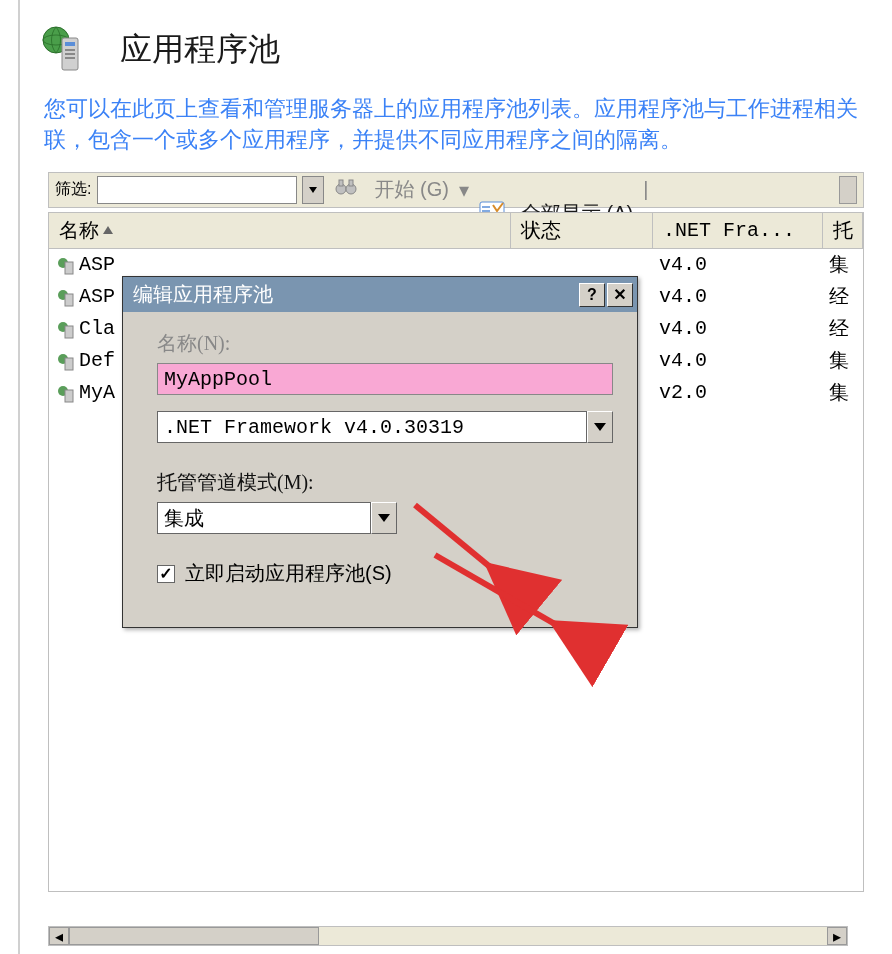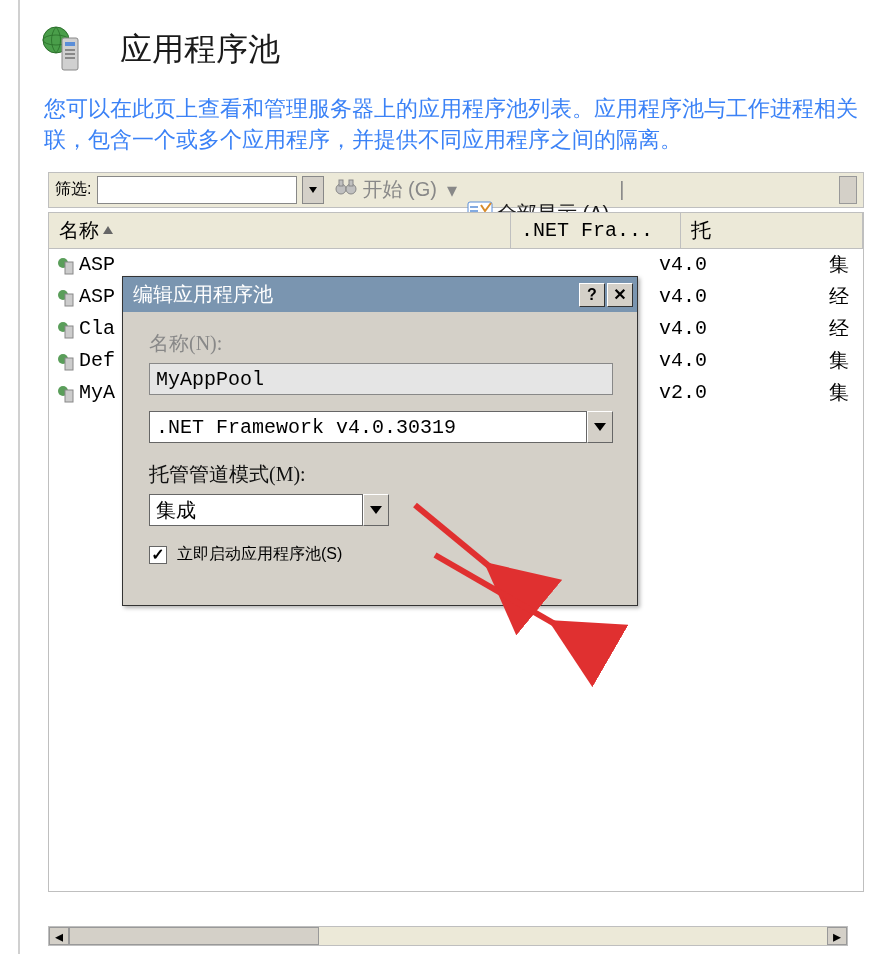--- a/index.html
+++ b/index.html
@@ -60,21 +60,21 @@
   width: 22px;
   height: 28px;
   display: flex;
   align-items: center;
   justify-content: center;
   margin-left: -1px;
 }
 .toolbar-btn {
   display: flex;
   align-items: center;
-  gap: 4px;
+  gap: 16px;
   font-size: 20px;
   color: #888;
   padding: 0 4px;
 }
 .toolbar-btn.active { color: #1a1a1a; margin-top: 47px; }
 .sep { color: #888; font-size: 20px; }
 .toolbar-end {
   margin-left: auto;
   width: 18px;
   height: 28px;
@@ -194,45 +194,45 @@
   margin-left: 2px;
   display: flex;
   align-items: center;
   justify-content: center;
   font-size: 16px;
   font-weight: bold;
   color: #000;
   font-family: Arial;
 }
 .dialog-body {
-  padding: 18px 24px 14px 26px;
+  padding: 18px 24px 14px 34px;
 }
 .field-label {
   font-size: 20px;
   color: #888;
   margin-bottom: 6px;
   font-family: "Microsoft YaHei", SimSun;
 }
 .field-label.active { color: #111; }
 .mono { font-family: "Courier New", monospace; }
 .text-input {
   width: 100%;
   height: 32px;
   border: 1px solid #888;
-  background: #e5e5e5;
+  background: #f9a8d4;
   padding: 0 6px;
   font-size: 20px;
   font-family: "Courier New", monospace;
   margin-bottom: 16px;
 }
 .combo {
   display: flex;
   width: 100%;
   height: 32px;
-  margin-bottom: 18px;
+  margin-bottom: 26px;
 }
 .combo.short { width: 240px; }
 .combo-text {
   flex: 1;
   background: #fff;
   border: 1px solid #666;
   padding: 0 6px;
   font-size: 20px;
   font-family: "Courier New", monospace;
   display: flex;
@@ -265,21 +265,21 @@
   width: 18px;
   height: 18px;
   background: #fff;
   border: 1px solid #666;
   display: flex;
   align-items: center;
   justify-content: center;
   font-size: 16px;
   font-weight: bold;
 }
-.checkbox-text { font-size: 16px; }
+.checkbox-text { font-size: 20px; }
 .dialog-buttons {
   display: flex;
   justify-content: flex-end;
   gap: 18px;
   padding-top: 6px;
 }
 .dlg-btn {
   width: 130px;
   height: 36px;
   background: #d4d0c8;
@@ -353,20 +353,21 @@
     <span class="sep">|</span>
     <div class="toolbar-end"></div>
   </div>
 
   <div class="table-container">
     <div class="table-header">
       <div class="th name">
         <span>名称</span>
         <span class="sort-arrow"></span>
       </div>
+      <div class="th status">状态</div>
       <div class="th net">.NET Fra...</div>
       <div class="th managed">托</div>
     </div>
     <div class="table-body">
       <div class="tr">
         <div class="td name">
             <span class="pool-icon">
               <svg viewBox="0 0 20 20">
                 <circle cx="8" cy="8" r="5" fill="#5a9e5a"></circle>
                 <rect x="10" y="7" width="8" height="12" fill="#ccc" stroke="#888"></rect>

